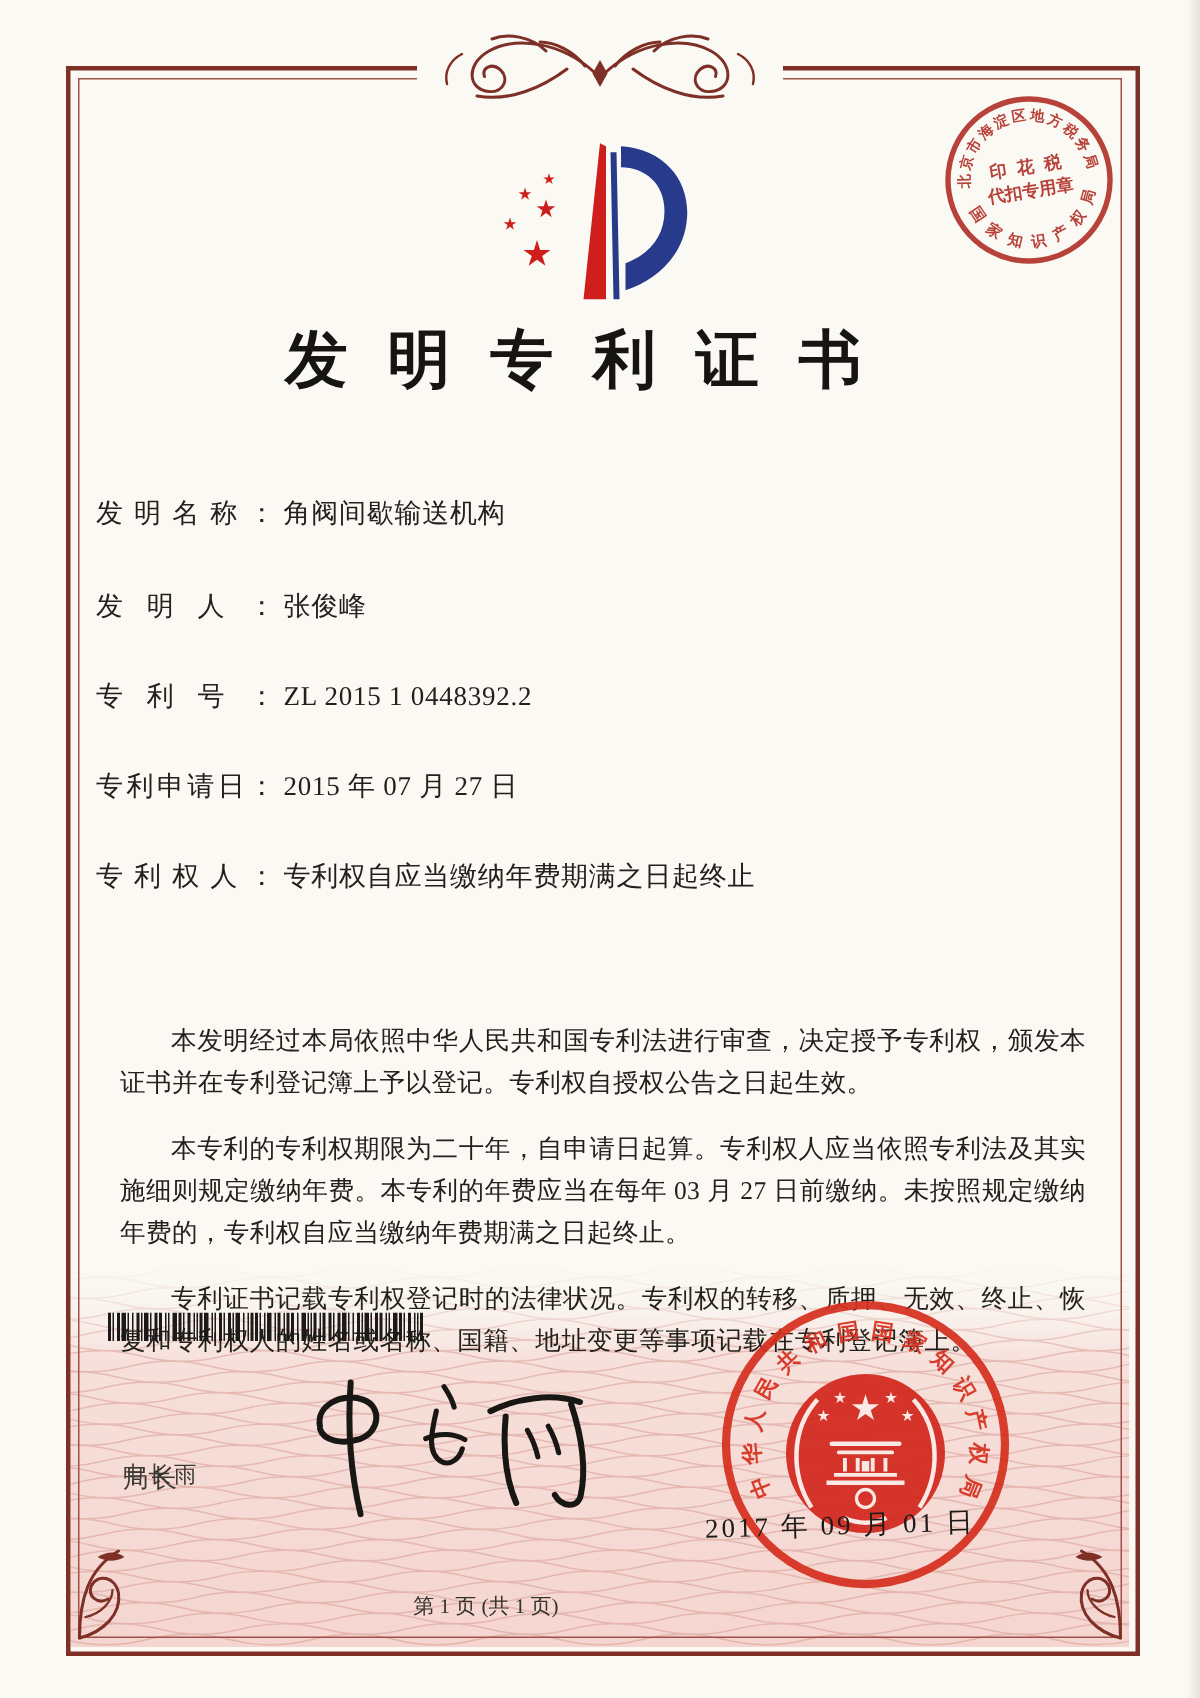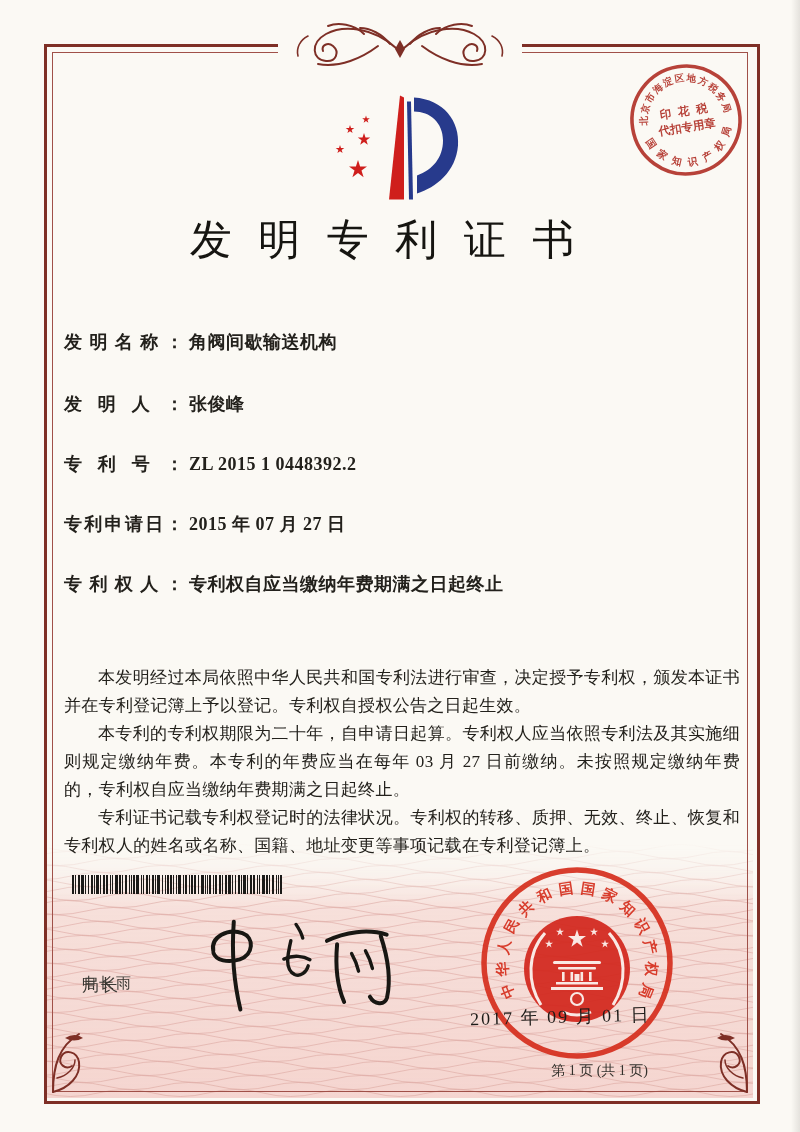--- a/index.html
+++ b/index.html
@@ -21,41 +21,41 @@
     background:linear-gradient(to bottom,rgba(246,216,211,0) 0,rgba(245,213,208,.72) 70px,rgba(243,207,201,.85) 100%);
     -webkit-mask-image:linear-gradient(to bottom,transparent 0,#000 60px);
     mask-image:linear-gradient(to bottom,transparent 0,#000 60px);}
   .pink-band svg{position:absolute;left:0;top:0;}
   .content{position:absolute;left:0;top:0;width:800px;height:1132px;z-index:2;}
   
   .cert-no{position:absolute;left:64px;top:94px;font-size:17px;letter-spacing:3px;color:#1f1e1b;}
   .logo{position:absolute;left:330px;top:86px;}
   .tax-stamp{position:absolute;left:622px;top:56px;transform:rotate(-9deg);opacity:.92;}
   .title{position:absolute;left:0;top:212px;width:772px;text-align:center;
-    font-size:42px;font-weight:400;letter-spacing:8px;color:#161511;}
-  
-  .field{position:absolute;left:64px;font-size:18px;color:#23211c;letter-spacing:.5px;white-space:nowrap;font-weight:bold;}
+    font-size:42px;font-weight:700;letter-spacing:8px;color:#161511;}
+  
+  .field{position:absolute;left:64px;font-size:18px;color:#23211c;letter-spacing:.5px;white-space:nowrap;}
   .flabel{display:inline-block;width:120px;text-align:justify;text-align-last:justify;}
   .fvalue{padding-left:5px;}
   
   .paras{position:absolute;left:64px;top:664px;width:676px;font-size:17px;line-height:28px;
     text-align:justify;color:#23211c;letter-spacing:.3px;}
-  .paras p{margin:0;text-indent:2em;font-family:Liberation Serif, serif;}
+  .paras p{margin:16px;text-indent:2em;font-family:Liberation Serif, serif;}
   
   .barcode{position:absolute;left:72px;top:875px;}
   
   .sig-title{position:absolute;left:82px;top:934px;font-size:17px;letter-spacing:2px;color:#3a3833;margin-top:40px;}
   .sig-name{position:absolute;left:82px;top:974px;font-size:15px;letter-spacing:2px;color:#3a3833;}
   .sig-hand{position:absolute;left:200px;top:912px;transform:rotate(-3deg);}
   
   .seal{position:absolute;left:477px;top:863px;opacity:.93;}
   .seal-date{position:absolute;left:470px;top:1004px;width:240px;font-size:18px;
     letter-spacing:2px;color:#1c1b18;transform:rotate(-1.5deg);}
   
-  .footer{position:absolute;left:0;top:1062px;width:648px;text-align:right;font-size:14px;color:#33312c;font-family:Liberation Serif, serif;}
+  .footer{position:absolute;left:0;top:1062px;width:648px;text-align:center;font-size:14px;color:#33312c;font-family:Liberation Serif, serif;}
   
   .top-ornament{position:absolute;left:278px;top:14px;background:#fbf9f4;z-index:3;}
   .corner{position:absolute;z-index:3;}
   .corner.bl{left:47px;top:1026px;}
   .corner.br{left:681px;top:1026px;}
   text{font-family:"Liberation Serif","DejaVu Serif",serif;}
 </style>
 </head>
 <body>
 

